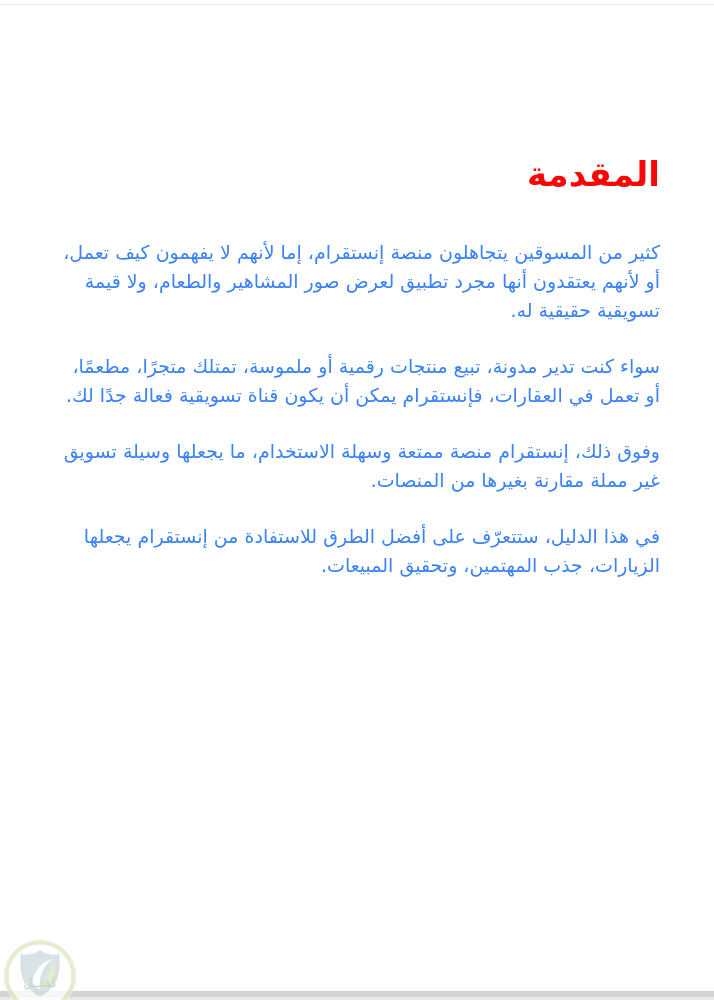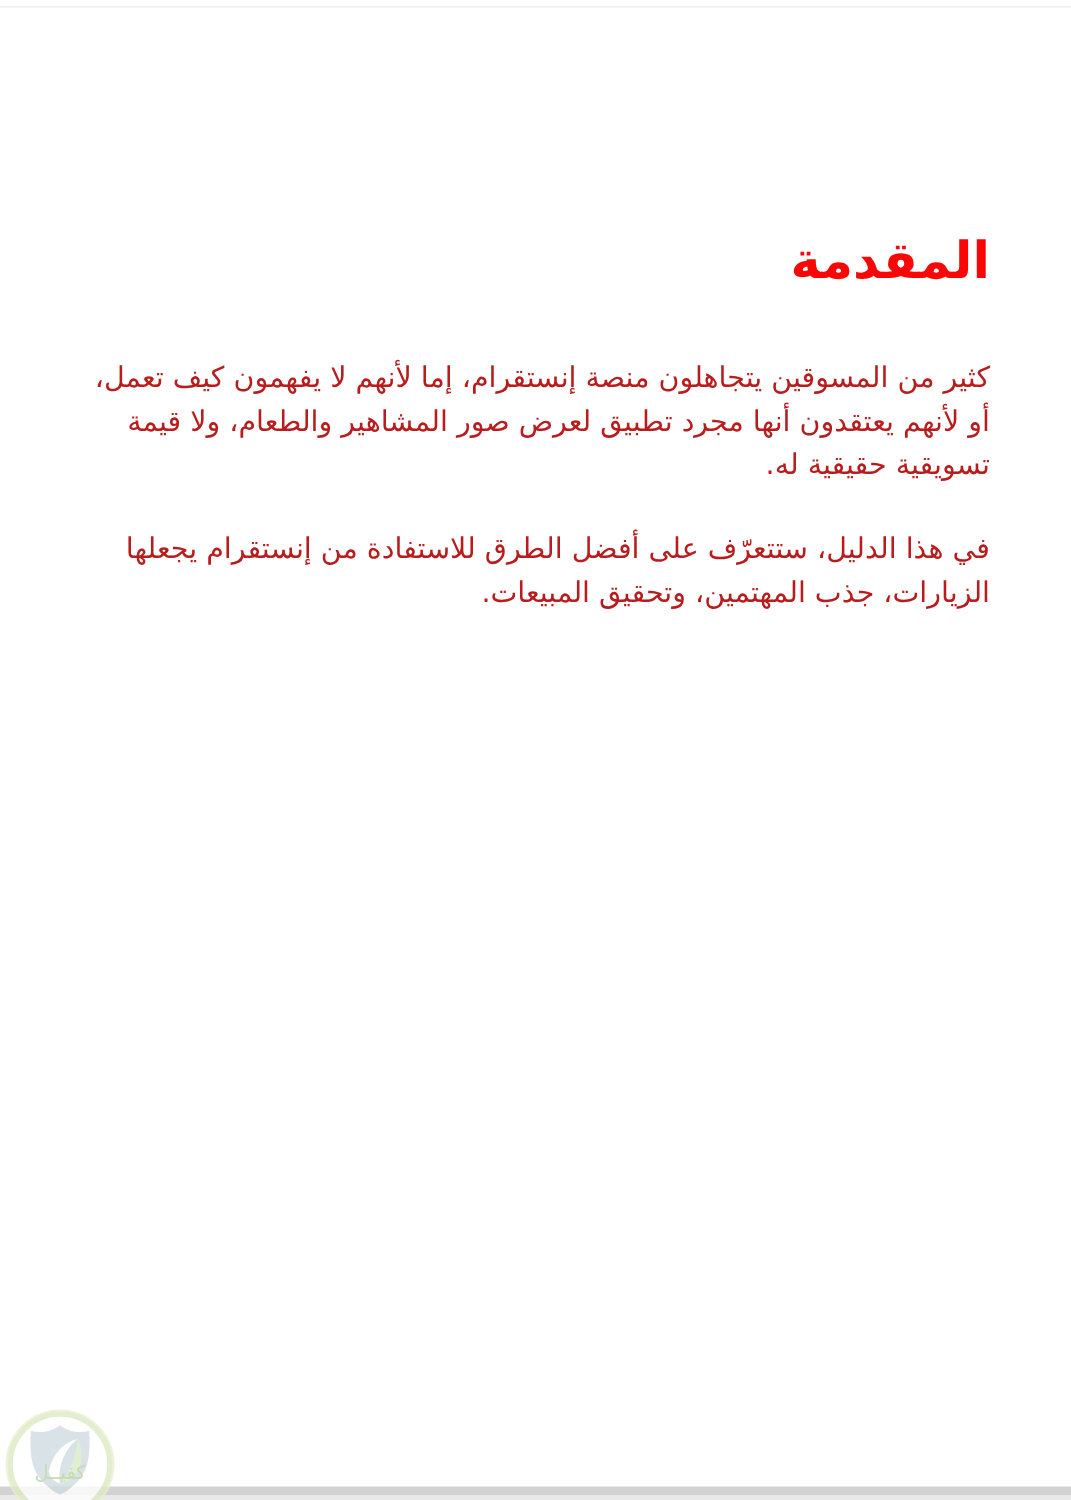--- a/index.html
+++ b/index.html
@@ -31,21 +31,21 @@
     font-size: 34px;
     font-weight: bold;
     line-height: 52px;
     letter-spacing: 0;
   }
   .doc-body {
     position: absolute;
     top: 238px;
     right: 54px;
     left: 54px;
-    color: #b91c1c;
+    color: #3b82f6;
     font-size: 19px;
     line-height: 29px;
     text-align: right;
   }
   .doc-body p {
     margin: 0 0 27px 0;
     padding: 0;
   }
   .page-edge {
     position: absolute;
@@ -91,20 +91,22 @@
 <body>
 
 <div class="page">
 
   <div class="top-hairline"></div>
 
   <h1 class="doc-title">المقدمة</h1>
 
   <div class="doc-body">
     <p>كثير من المسوقين يتجاهلون منصة إنستقرام، إما لأنهم لا يفهمون كيف تعمل، أو لأنهم يعتقدون أنها مجرد تطبيق لعرض صور المشاهير والطعام، ولا قيمة تسويقية حقيقية له.</p>
+    <p>سواء كنت تدير مدونة، تبيع منتجات رقمية أو ملموسة، تمتلك متجرًا، مطعمًا، أو تعمل في العقارات، فإنستقرام يمكن أن يكون قناة تسويقية فعالة جدًا لك.</p>
+    <p>وفوق ذلك، إنستقرام منصة ممتعة وسهلة الاستخدام، ما يجعلها وسيلة تسويق غير مملة مقارنة بغيرها من المنصات.</p>
     <p>في هذا الدليل، ستتعرّف على أفضل الطرق للاستفادة من إنستقرام يجعلها الزيارات، جذب المهتمين، وتحقيق المبيعات.</p>
   </div>
 
   <div class="page-edge"></div>
   <div class="next-page-gap"></div>
 
   <div class="watermark">
     <svg width="74" height="74" viewBox="0 0 80 80">
       <circle cx="40" cy="40" r="38.5" fill="none" stroke="#f0edd2" stroke-width="1.5"></circle>
       <circle cx="40" cy="40" r="36" fill="#ffffff" stroke="#dcebc4" stroke-width="4"></circle>

